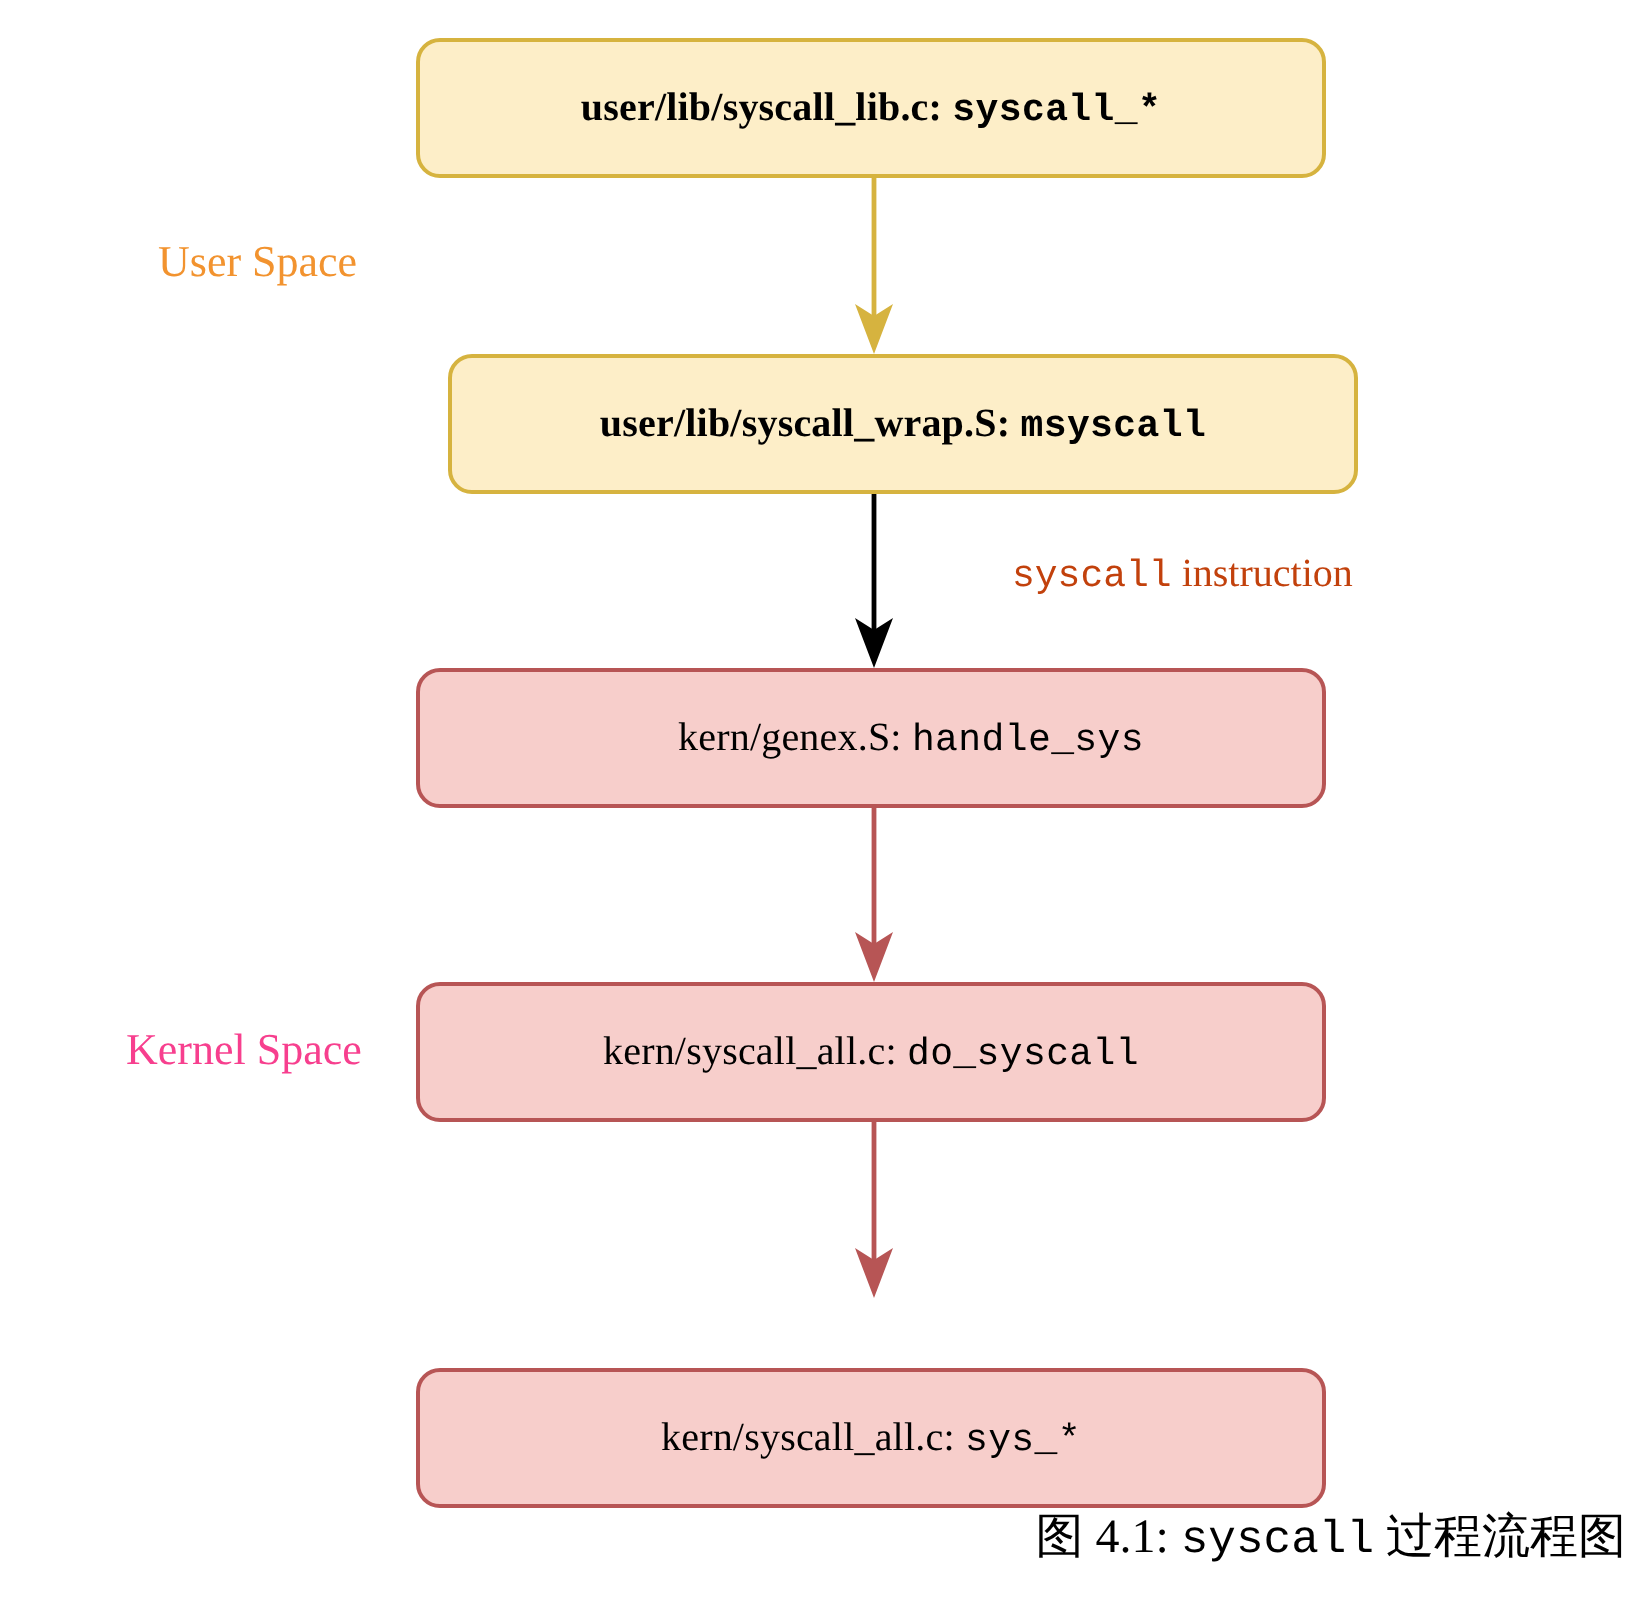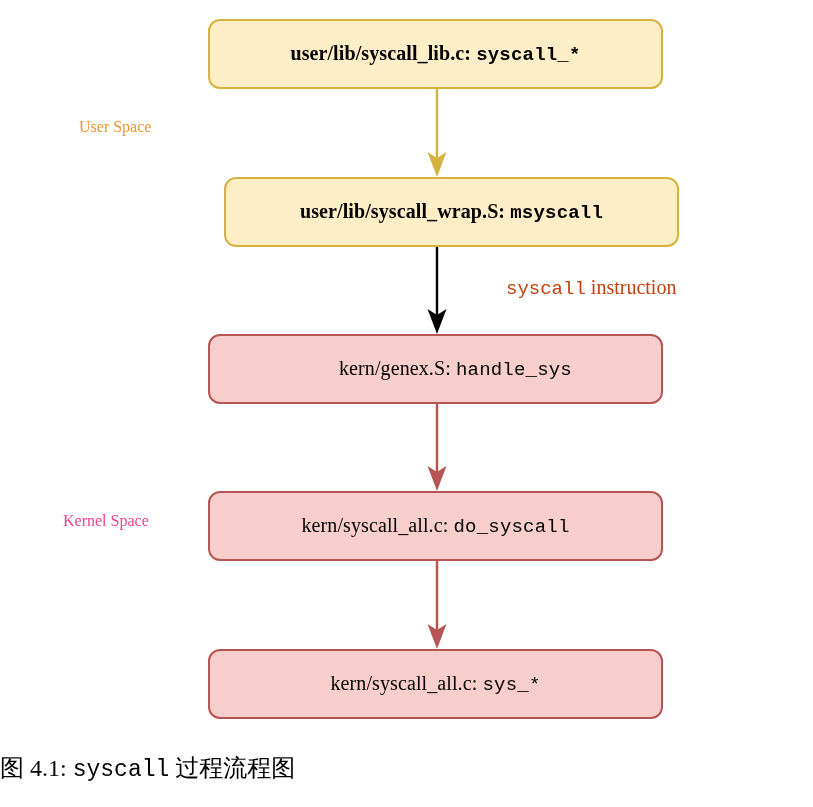--- a/index.html
+++ b/index.html
@@ -57,26 +57,26 @@
   }
   .node-kernel {
     background: #f7cecb;
     border-color: #b75555;
   }
 
   #n1 { top: 19px; }
   #n2 { top: 177px; margin-left: 16px; }
   #n3 { top: 334px; padding-left: 40px; }
   #n4 { top: 491px; }
-  #n5 { top: 649px; }
+  #n5 { top: 684px; }
 
   .zone-label {
     position: absolute;
     font-family: "Liberation Serif", serif;
-    font-size: 16px;
+    font-size: 22px;
     white-space: nowrap;
     z-index: 2;
   }
   #zone-user {
     left: 79px;
     top: 118px;
     color: #f2932f;
   }
   #zone-kernel {
     left: 63px;
@@ -101,21 +101,21 @@
   #edge-label-syscall {
     left: 466px;
     top: 276px;
   }
 
   #caption {
     position: absolute;
     left: 0;
     right: 0;
     top: 752px;
-    text-align: left;
+    text-align: right;
     font-family: "Liberation Serif", serif;
     font-size: 24px;
     color: #000000;
     white-space: nowrap;
     z-index: 2;
   }
   #caption .mono {
     font-family: "Liberation Mono", monospace;
     font-size: 23px;
   }

